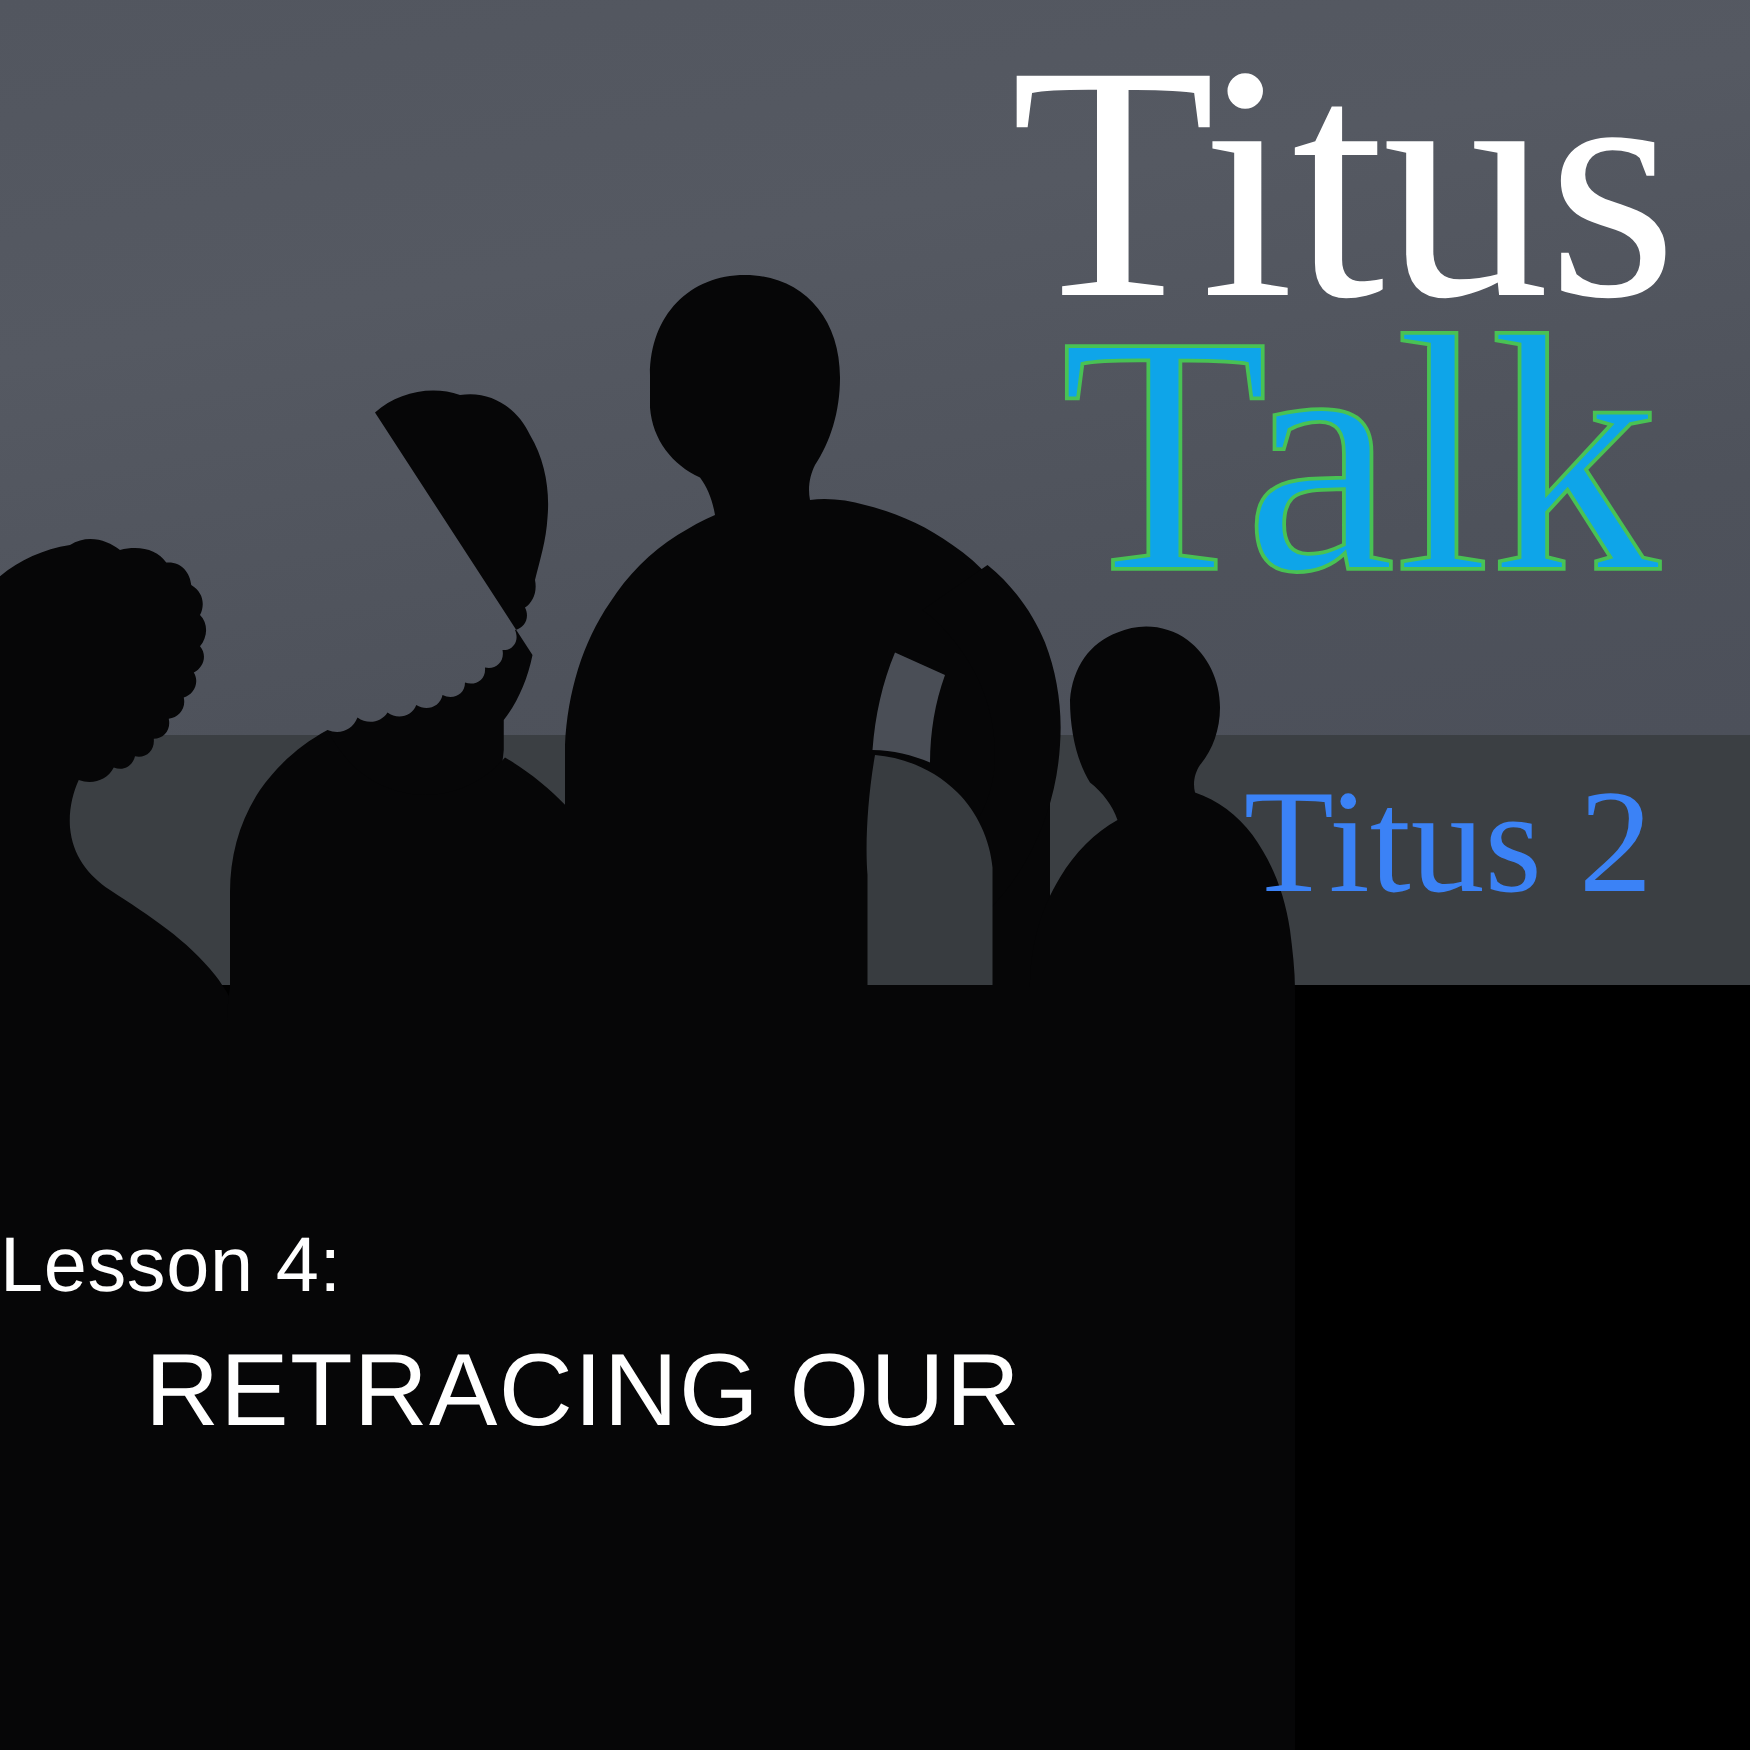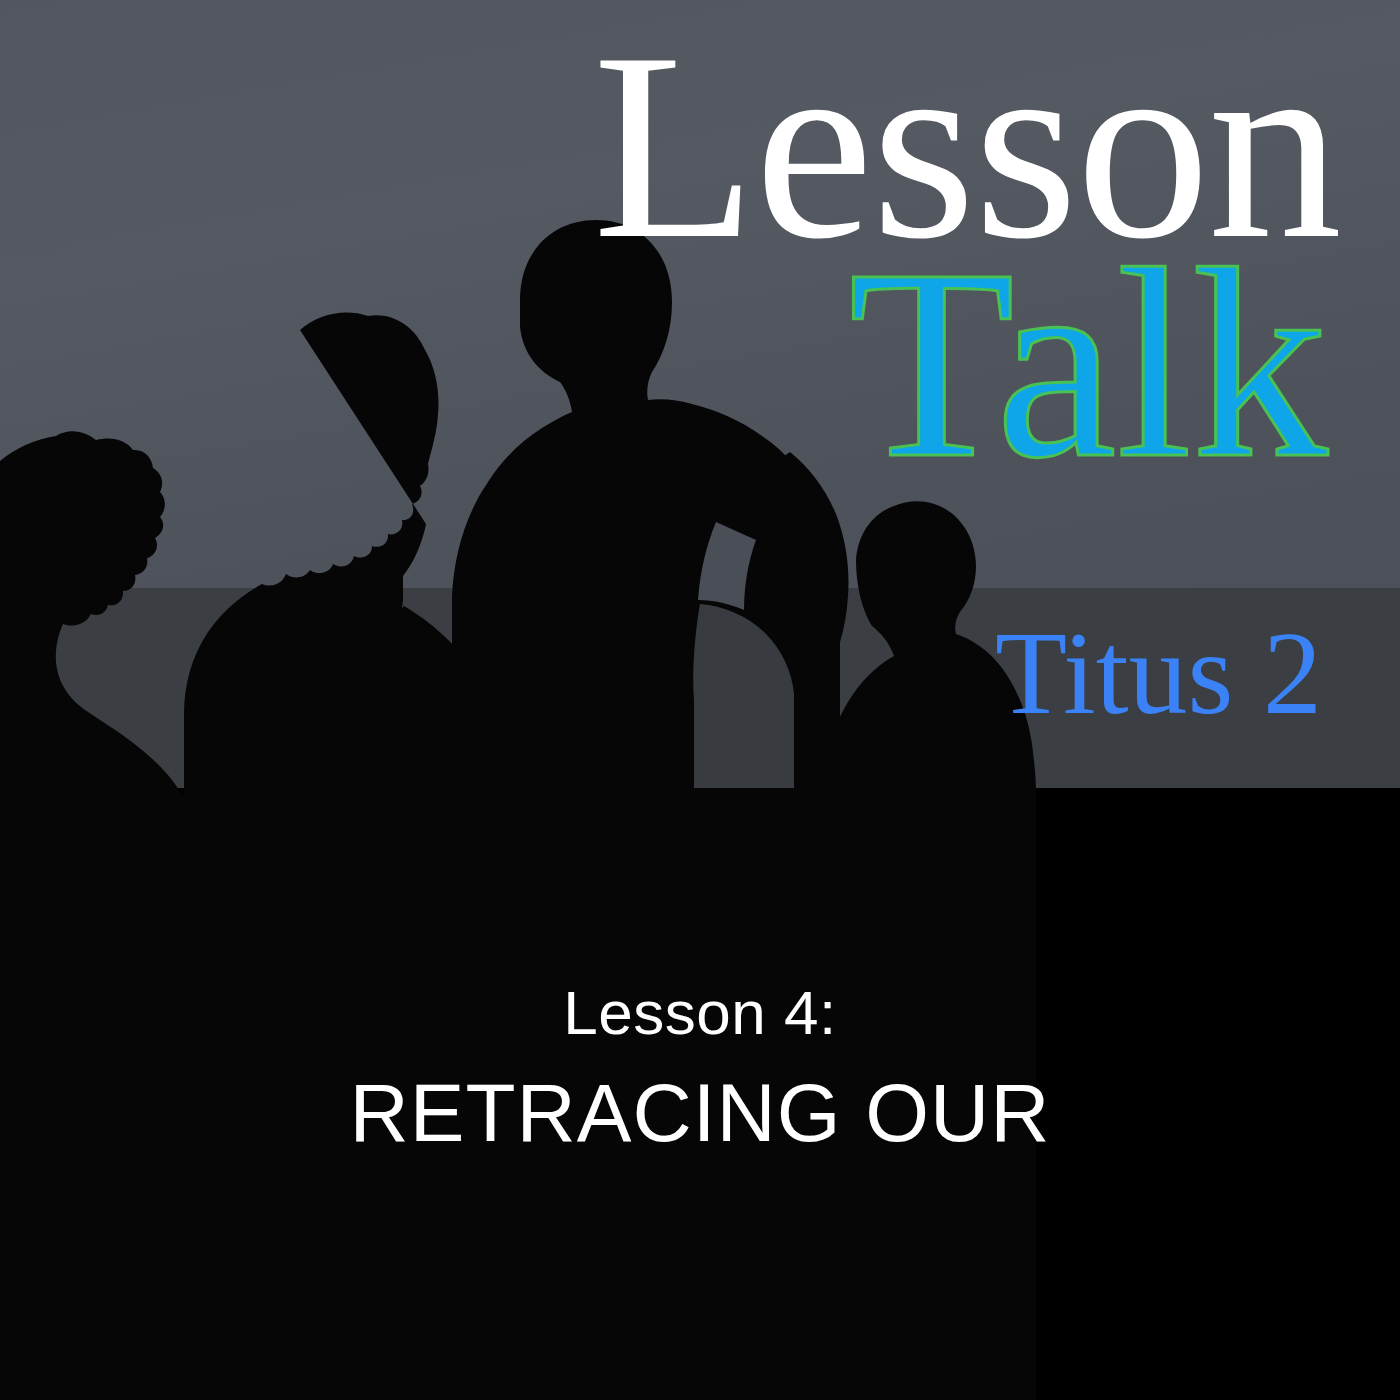--- a/index.html
+++ b/index.html
@@ -87,39 +87,38 @@
     color: #3b82f6;
     white-space: nowrap;
   }
 
   
   .lesson-wrap {
     position: absolute;
     left: 0;
     top: 975px;
     width: 1400px;
-    text-align: center;
   }
   .lesson-number {
     font-family: "Liberation Sans", sans-serif;
     font-weight: 300;
     font-size: 62px;
     line-height: 1.22;
     color: #ffffff;
     letter-spacing: 0.5px;
   }
   .lesson-title {
     font-family: "Liberation Sans", sans-serif;
     font-weight: 300;
     font-size: 82px;
     line-height: 1.13;
     color: #ffffff;
     letter-spacing: 1px;
     margin-top: 16px;
-    padding: 0 74px;
+    padding: 0 116px;
   }
   .lesson-title .line { display: block; }
 </style>
 </head>
 <body>
 
 <div id="cover">
 
   <div class="bg-sky"></div>
   <div class="bg-ground"></div>
@@ -254,21 +253,21 @@
   </svg>
 
   <svg class="silhouettes" viewBox="0 0 1400 1400" width="1400" height="1400" xmlns="http://www.w3.org/2000/svg" aria-hidden="true">
     <path d="M 700,604 C 724,606 748,616 766,634 C 782,650 792,672 794,694
              L 794,788 L 694,788 L 694,700 C 692,676 694,638 700,604 Z" fill="#3b3f43" opacity="0.95"></path>
     <path d="M 698,600 C 700,572 706,546 716,522 L 756,540
              C 748,562 744,586 744,610 C 730,604 714,600 698,600 Z" fill="#52565f" opacity="0.9"></path>
   </svg>
 
   <div class="logo-block">
-    <div class="word-family">Lesson</div>
+    <div class="word-family">Titus</div>
     <div class="word-talk">Talk</div>
   </div>
 
   <div class="scripture">Titus 2</div>
 
   <div class="lesson-wrap">
     <div class="lesson-number">Lesson 4:</div>
     <div class="lesson-title">
       <span class="line">RETRACING OUR</span>
     </div>

